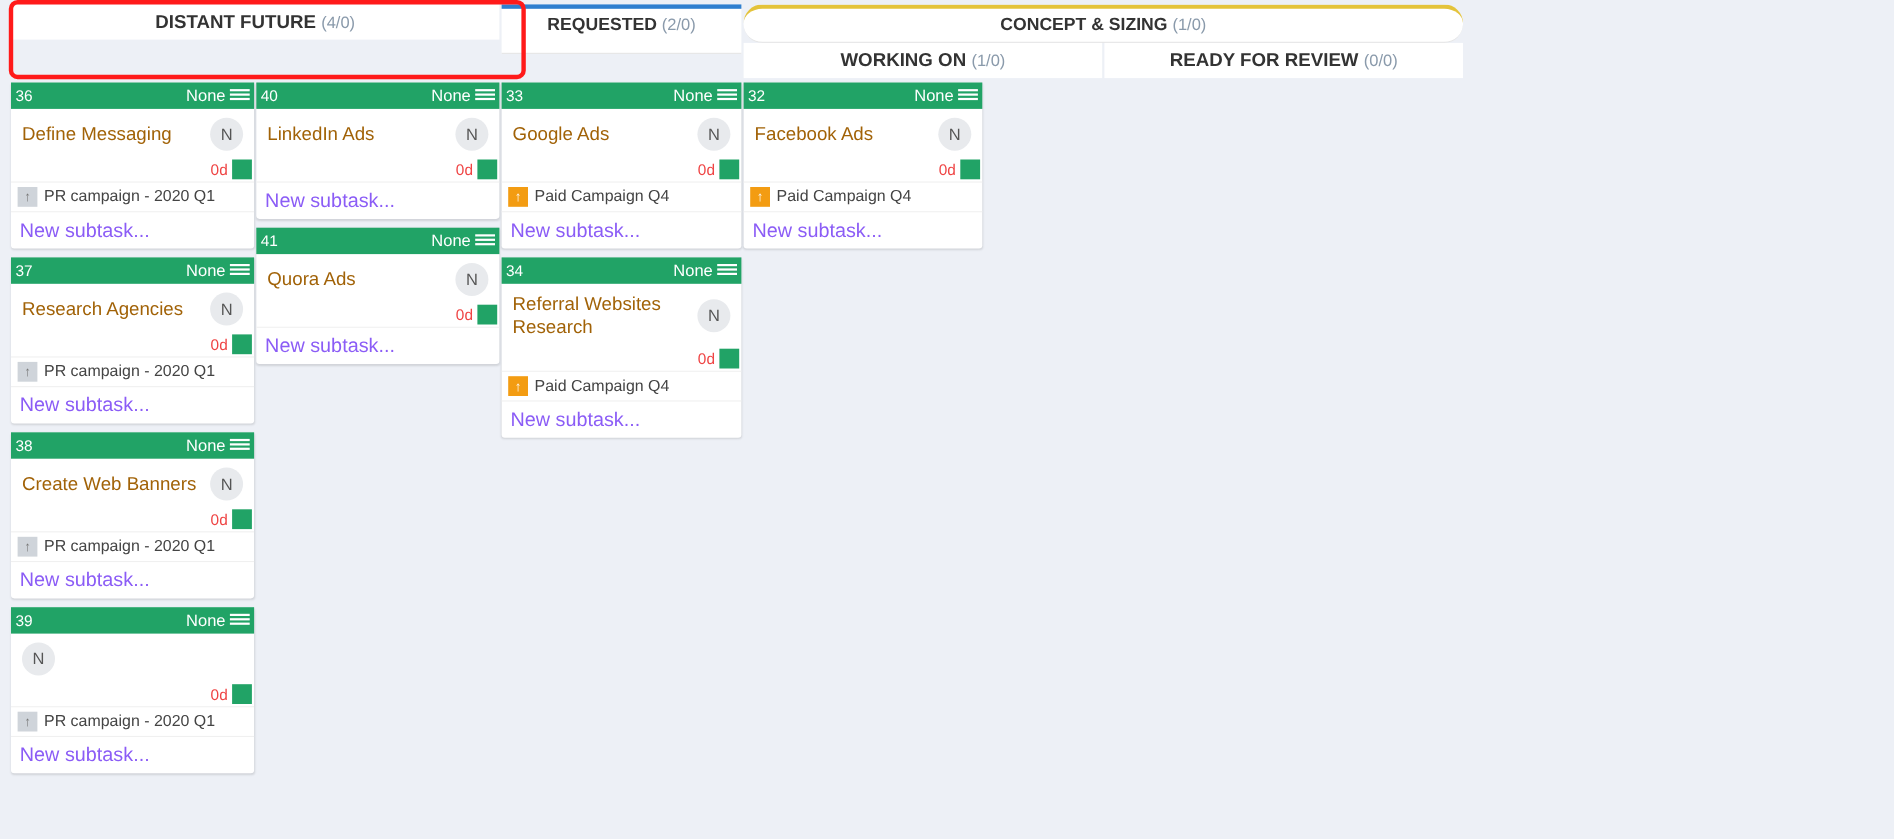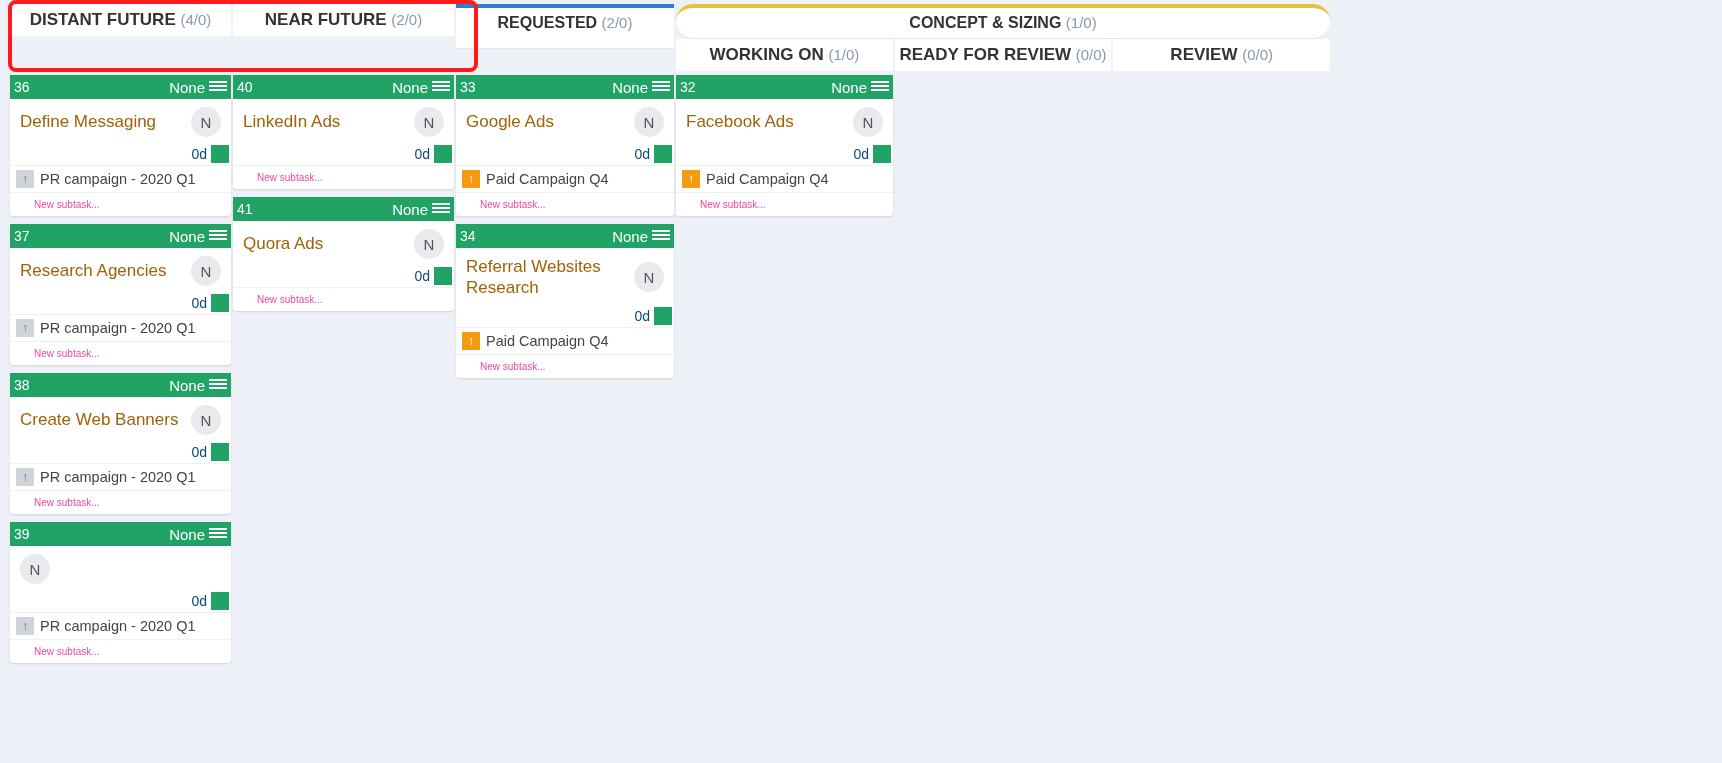--- a/index.html
+++ b/index.html
@@ -25,60 +25,58 @@
   .card-id { flex:1; font-size:14px; }
   .card-none { font-size:15px; margin-right:4px; }
   .menu-icon { width:18px; height:16px; }
   .menu-icon span { display:block; height:2px; background:#fff; margin:2px 0; }
   
   .card-body { display:flex; align-items:center; padding:8px 10px; gap:8px; }
   .card-title { flex:1; font-size:17px; color:#a16207; line-height:1.25; }
   .avatar { width:30px; height:30px; border-radius:50%; background:#e8eaed; color:#555; display:flex; align-items:center; justify-content:center; font-size:15px; flex:0 0 30px; }
   
   .card-foot { display:flex; justify-content:flex-end; align-items:center; padding:0 2px 2px 2px; gap:4px; }
-  .dur { color:#0c4a6e; font-size:14px; }
+  .dur { color:#ef4444; font-size:14px; }
   .chip { width:18px; height:18px; background:#21a366; }
   
   .parent { display:flex; align-items:center; gap:6px; padding:4px 6px; border-top:1px solid #f0f0f0; font-size:14.5px; color:#444; }
   .arrow { width:18px; height:18px; display:flex; align-items:center; justify-content:center; color:#fff; font-weight:700; font-size:12px; }
   .arrow.grey { background:#cfd4da; color:#777; }
   .arrow.orange { background:#f39c12; }
   
-  .newsub { padding:6px 24px; color:#ec4899; font-size:10px; border-top:1px solid #f0f0f0; cursor:text; }
+  .newsub { padding:6px 8px; color:#8b5cf6; font-size:18px; border-top:1px solid #f0f0f0; cursor:text; }
   
   .red-box { position:absolute; border:4px solid #ff1a1a; border-radius:8px; pointer-events:none; }
   
   
   .w221 { width:221px; } .w444 { width:444px; } .w218 { width:218px; } .w654 { width:654px; } .wcell { width:217px; } .wprog { width:218px; }
 </style>
 </head>
 <body>
 
 <div class="board">
 
   <div class="headers">
     <div class="red-box" style="left:-2px; top:-4px; width:470px; height:72px;"></div>
 
     <div class="hcol w444">
       <div class="subrow">
         <div class="shead w221"><span>DISTANT FUTURE</span> <span class="count">(4/0)</span></div>
-        <div class="shead w221"><span>NEAR FUTURE</span> <span class="count">(2/0)</span></div>
       </div>
     </div>
 
     <div class="hcol w218">
       <div class="phead top-blue" style="padding-bottom:16px;"><span>REQUESTED</span> <span class="count">(2/0)</span></div>
     </div>
 
     <div class="hcol w654">
       <div class="phead top-yellow"><span>CONCEPT &amp; SIZING</span> <span class="count">(1/0)</span></div>
       <div class="subrow">
         <div class="shead wcell"><span>WORKING ON</span> <span class="count">(1/0)</span></div>
         <div class="shead wcell"><span>READY FOR REVIEW</span> <span class="count">(0/0)</span></div>
-        <div class="shead wcell"><span>REVIEW</span> <span class="count">(0/0)</span></div>
       </div>
     </div>
 
   </div>
 
   <div class="lanes">
     <div class="lane w221" id="lane-distant">
         <div class="card">
           <div class="card-top">
             <span class="card-id">36</span>

